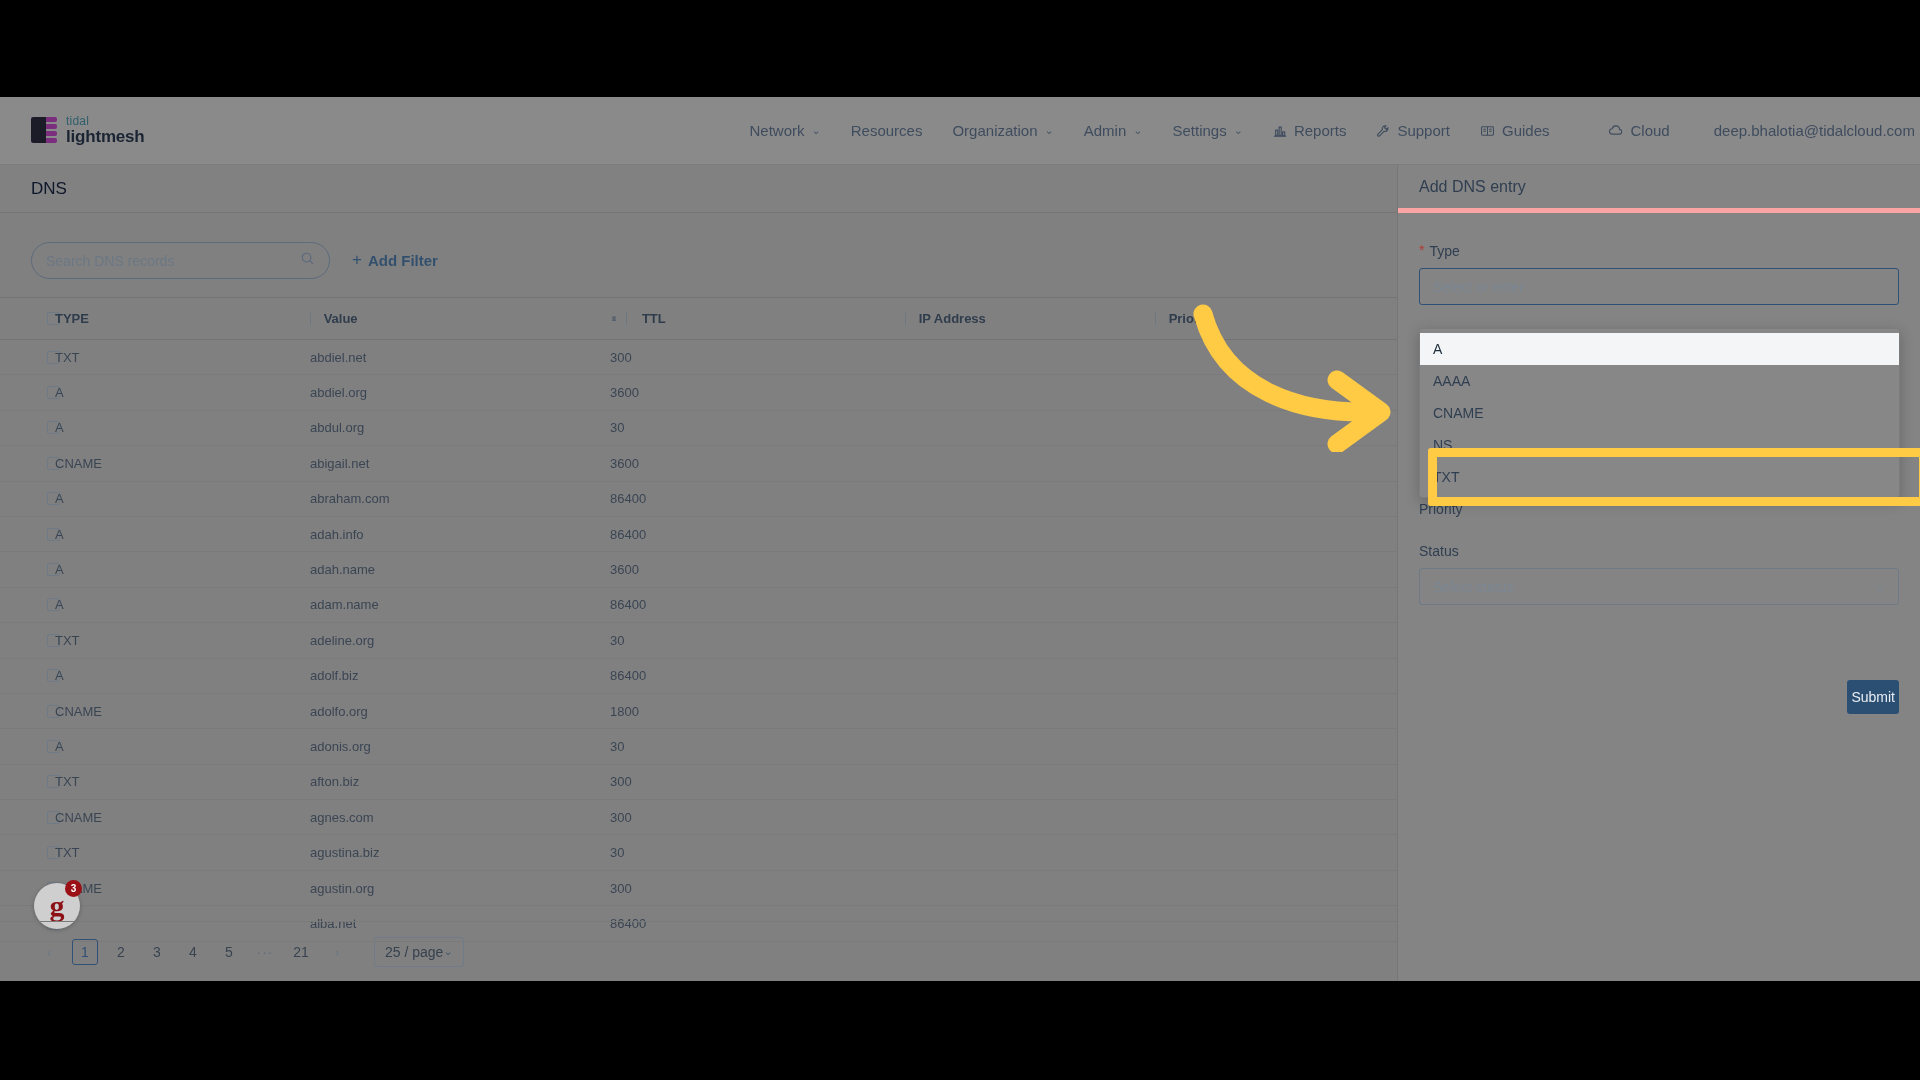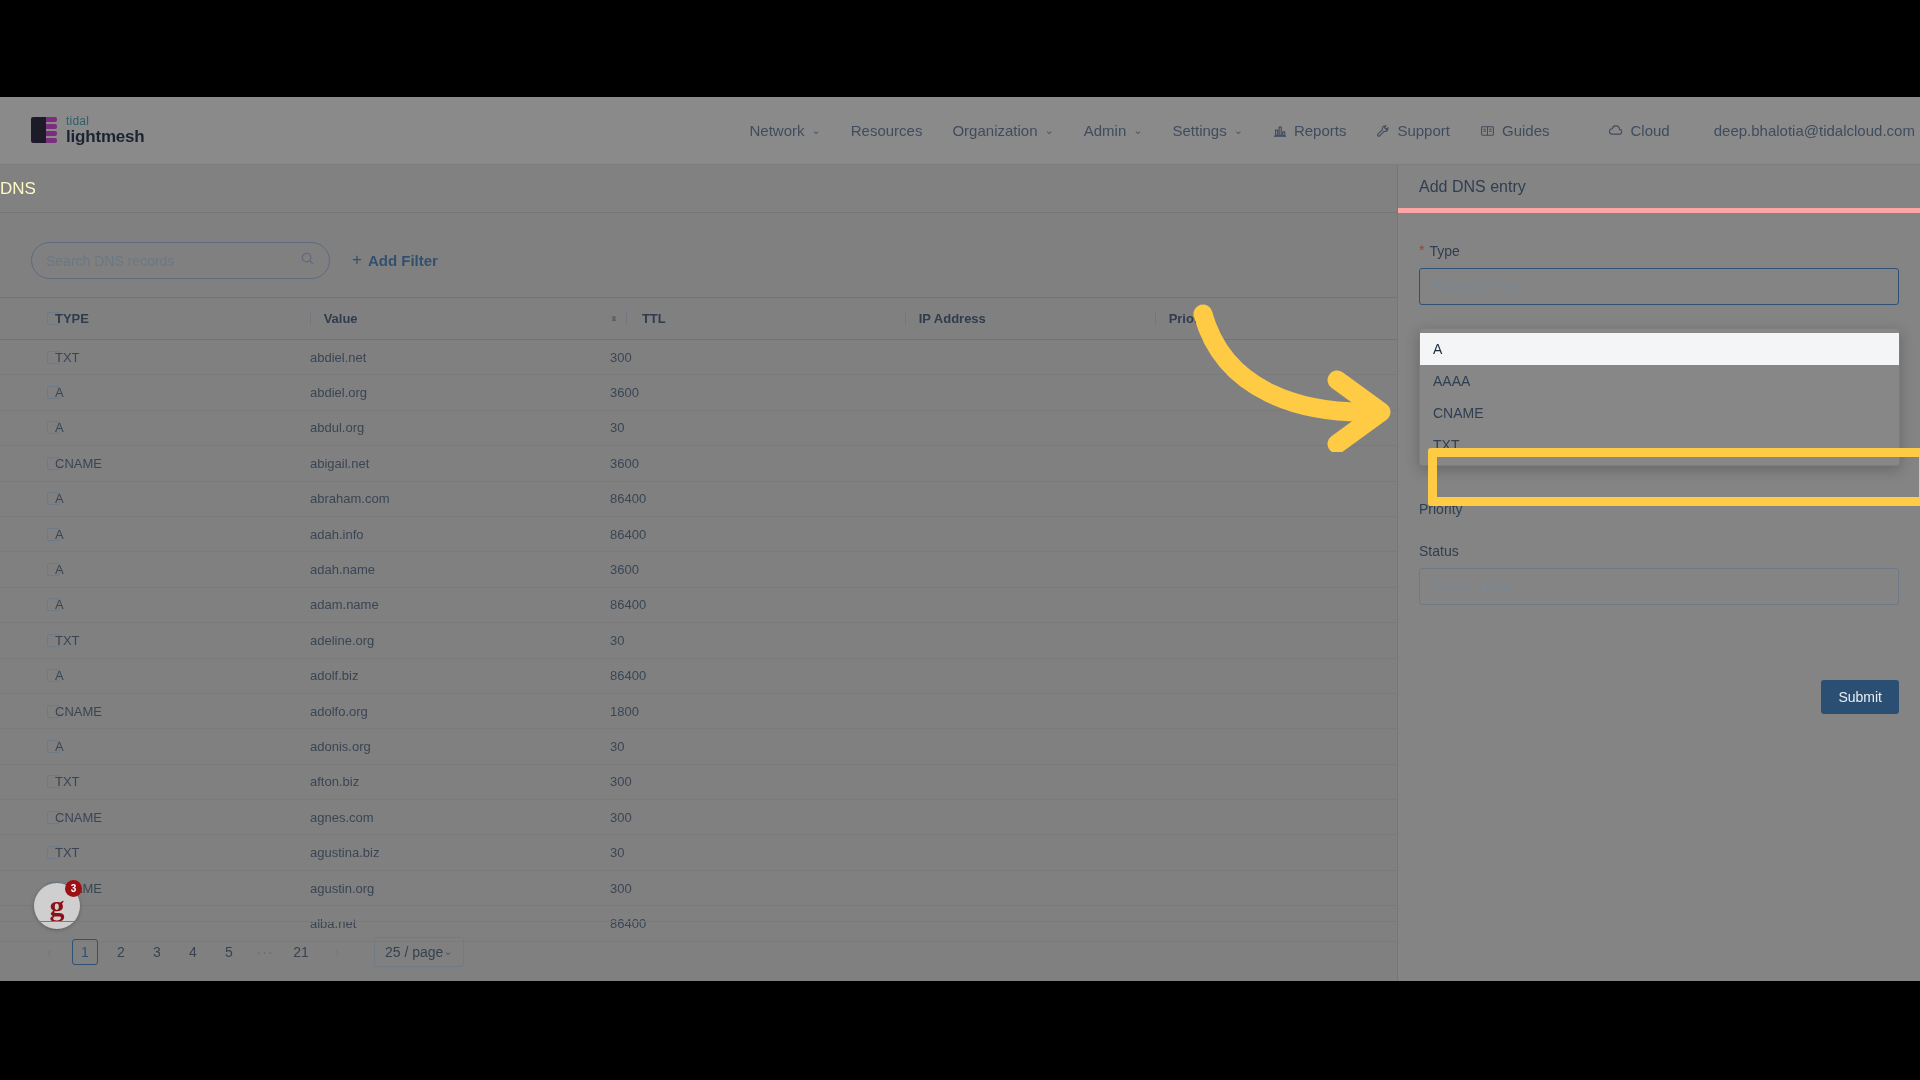--- a/index.html
+++ b/index.html
@@ -50,21 +50,21 @@
   }
   .caret { font-size: 11px; color:#4a566a; }
   .navitem svg { display:block; }
 
   
   #pagehead {
     position:absolute; left:0; top:68px; width:1397px; height:48px;
     background:#818181; border-bottom:1px solid #757575;
     display:flex; align-items:center;
   }
-  #pagehead .title { font-size:17px; color:#fef9c3; }
+  #pagehead .title { margin-left:31px; font-size:17px; color:#0f172a; }
 
   
   #main {
     position:absolute; left:0; top:116px; width:1397px; height:768px;
     background:#808080;
   }
   #toolbar { position:absolute; left:0; top:0; width:100%; height:84px; }
   #searchbox {
     position:absolute; left:31px; top:29px; width:299px; height:37px;
     border:1px solid #5d6b7d; border-radius:19px;
@@ -161,21 +161,21 @@
     display:flex; align-items:center; padding:0 13px;
     font-size:14px; color:#7b8794; background:transparent;
   }
   .finput.focused { border-color:#2f5175; }
   .finput .chev { margin-left:auto; color:#7b8794; font-size:12px; }
   .fgroup { margin-bottom:20px; }
 
   #submit {
     position:absolute; right:21px; top:467px;
     background:#2b4f73; color:#e8edf3; border:0; border-radius:3px;
-    font-size:14px; padding:9px 17px; cursor:pointer; font-family:inherit;
+    font-size:14px; padding:9px 4px; cursor:pointer; font-family:inherit;
   }
 
   
   #dropdown {
     position:absolute; left:21px; top:115px; width:481px;
     background:#878787; border:1px solid #7d7d7d; border-radius:3px;
     box-shadow:0 4px 14px rgba(0,0,0,.22);
     padding:4px 0; z-index:20;
   }
   #dropdown .opt {
@@ -576,20 +576,21 @@
           <span class="chev">⌄</span>
         </div>
       </div>
 
       <button id="submit">Submit</button>
 
       <div id="dropdown">
           <div class="opt sel">A</div>
           <div class="opt">AAAA</div>
           <div class="opt">CNAME</div>
+          <div class="opt">NS</div>
           <div class="opt">TXT</div>
         </div>
     </div>
 
     <div id="hl"></div>
   </div>
 
   <svg id="arrow" width="250" height="150" viewBox="0 0 250 150">
     <path d="M18 12 C 40 92, 120 110, 178 110" stroke="#ffcb45" stroke-width="19" fill="none" stroke-linecap="round"></path>
     <path d="M152 78 L 196 110 L 152 142" stroke="#ffcb45" stroke-width="19" fill="none" stroke-linecap="round" stroke-linejoin="round"></path>

